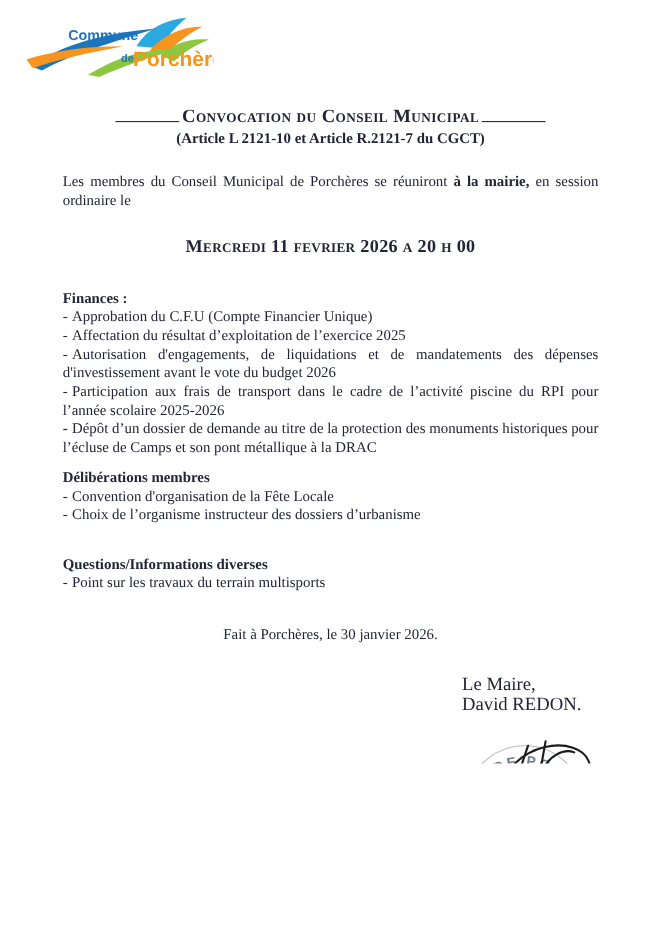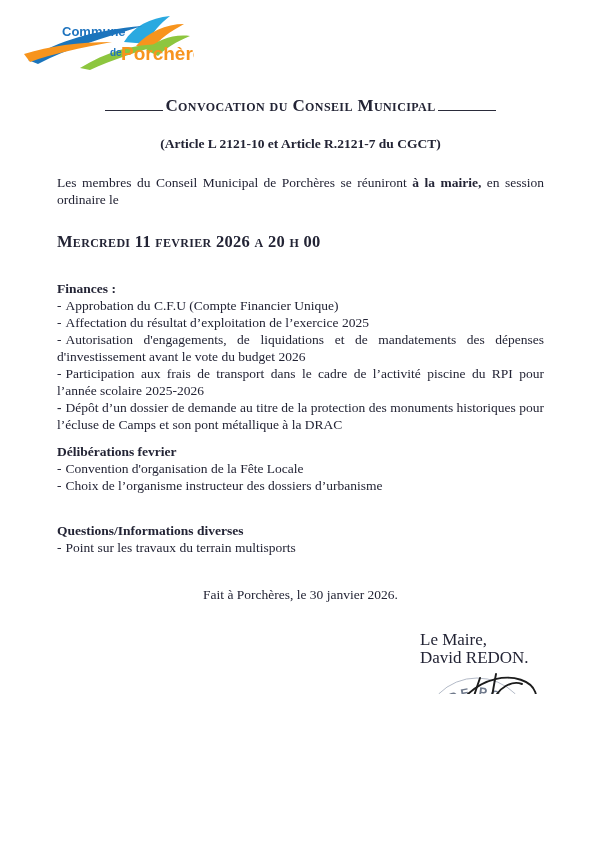--- a/index.html
+++ b/index.html
@@ -15,27 +15,27 @@
 
   .title-block{margin-top:24px;text-align:center;}
   .doc-title{
     font-size:17px;font-weight:bold;letter-spacing:.4px;
     font-variant:small-caps;display:inline;vertical-align:baseline;
   }
   .title-rule{
     display:inline-block;width:58px;border-bottom:1.2px solid #2a2b3a;
     height:1em;vertical-align:baseline;margin:0 2px;
   }
-  .doc-subtitle{font-size:13.5px;font-weight:bold;margin-top:20px;}
+  .doc-subtitle{font-size:13.5px;font-weight:bold;margin-top:2px;}
 
   .intro{margin-top:22px;font-size:13.5px;line-height:17px;text-align:justify;}
   .intro .b{font-weight:bold;}
 
   .date-line{
-    margin-top:24px;
+    margin-top:24px;text-align:center;
     font-size:16.5px;font-weight:bold;font-variant:small-caps;letter-spacing:.3px;
   }
 
   .agenda-intro{margin-top:30px;font-size:13.5px;line-height:17px;}
 
   .section{margin-top:28px;}
   .section.tight{margin-top:10px;}
   .section-heading{font-weight:bold;font-size:13.5px;line-height:17px;}
   .agenda-item{font-size:13.5px;line-height:17px;text-align:justify;}
   .dash{margin-right:4px;}
@@ -88,21 +88,21 @@
     <div class="section">
       <div class="section-heading">Finances :</div>
       <div class="agenda-item"><span class="dash">-</span><span>Approbation du C.F.U (Compte Financier Unique)</span></div>
       <div class="agenda-item"><span class="dash">-</span><span>Affectation du résultat d’exploitation de l’exercice 2025</span></div>
       <div class="agenda-item"><span class="dash">-</span><span>Autorisation d'engagements, de liquidations et de mandatements des dépenses d'investissement avant le vote du budget 2026</span></div>
       <div class="agenda-item"><span class="dash">-</span><span>Participation aux frais de transport dans le cadre de l’activité piscine du RPI pour l’année scolaire 2025-2026</span></div>
       <div class="agenda-item"><span class="dash bold">-</span><span>Dépôt d’un dossier de demande au titre de la protection des monuments historiques pour l’écluse de Camps et son pont métallique à la DRAC</span></div>
     </div>
 
     <div class="section tight">
-      <div class="section-heading">Délibérations fevrier</div>
+      <div class="section-heading">Délibérations membres</div>
       <div class="agenda-item"><span class="dash">-</span><span>Convention d'organisation de la Fête Locale</span></div>
       <div class="agenda-item"><span class="dash">-</span><span>Choix de l’organisme instructeur des dossiers d’urbanisme</span></div>
     </div>
 
     <div class="section">
       <div class="section-heading">Questions/Informations diverses</div>
       <div class="agenda-item"><span class="dash">-</span><span>Point sur les travaux du terrain multisports</span></div>
     </div>
 
     <div class="fait">Fait à Porchères, le 30 janvier 2026.</div>

